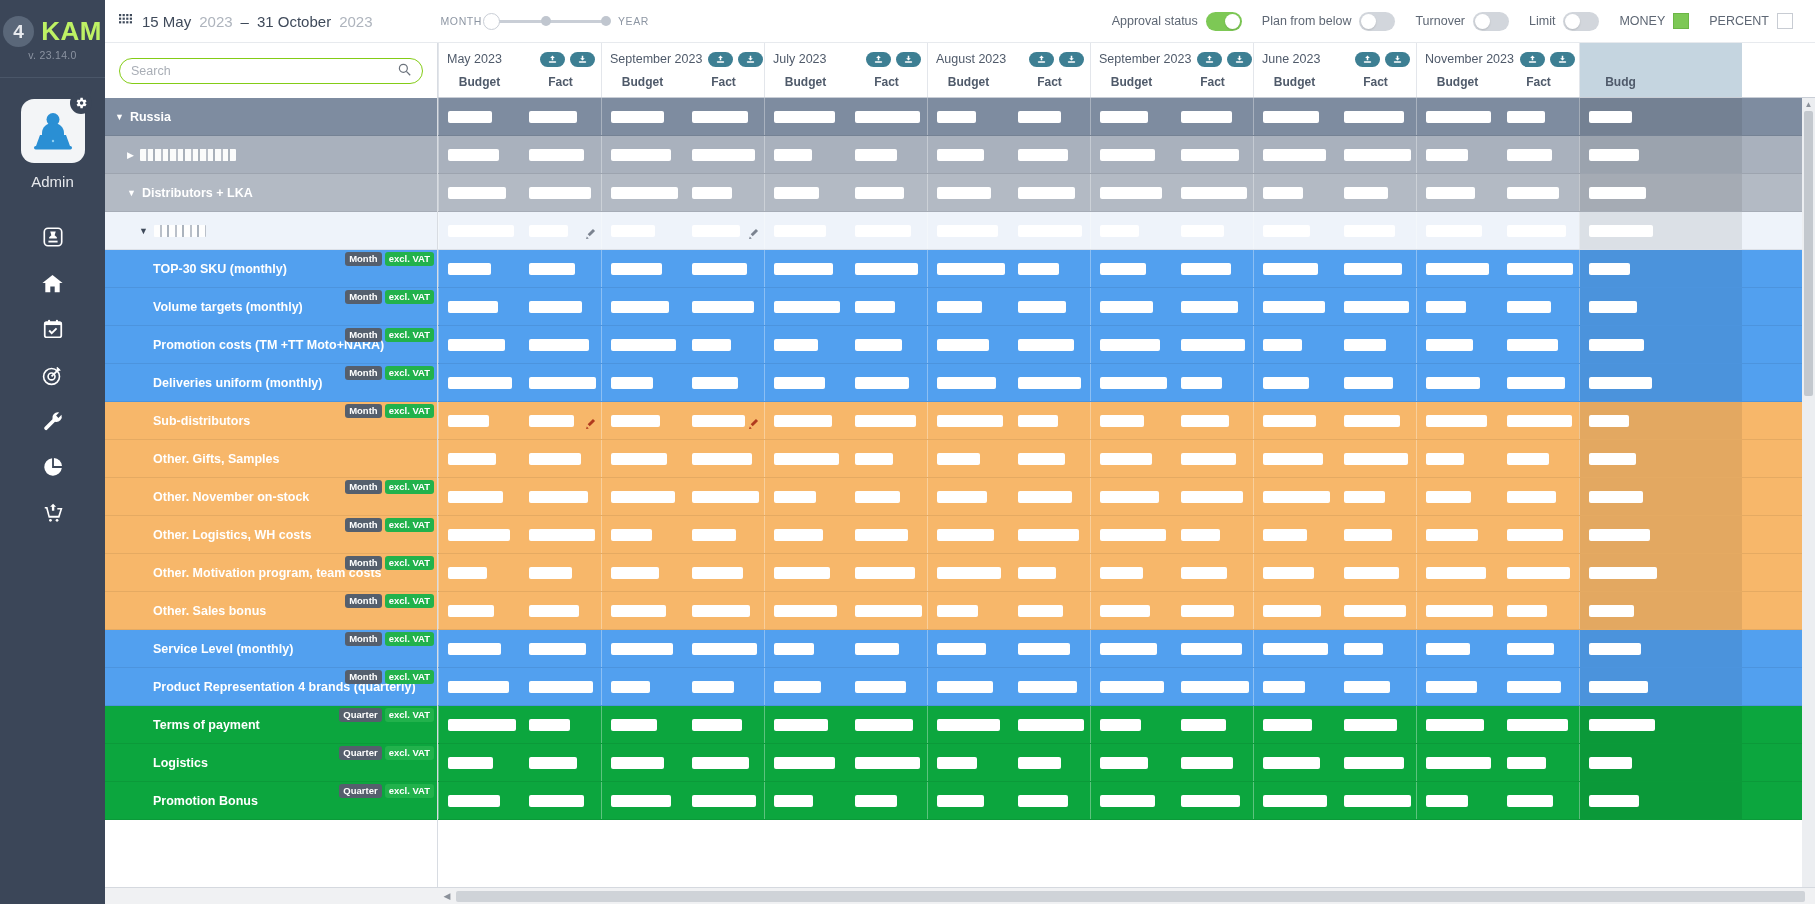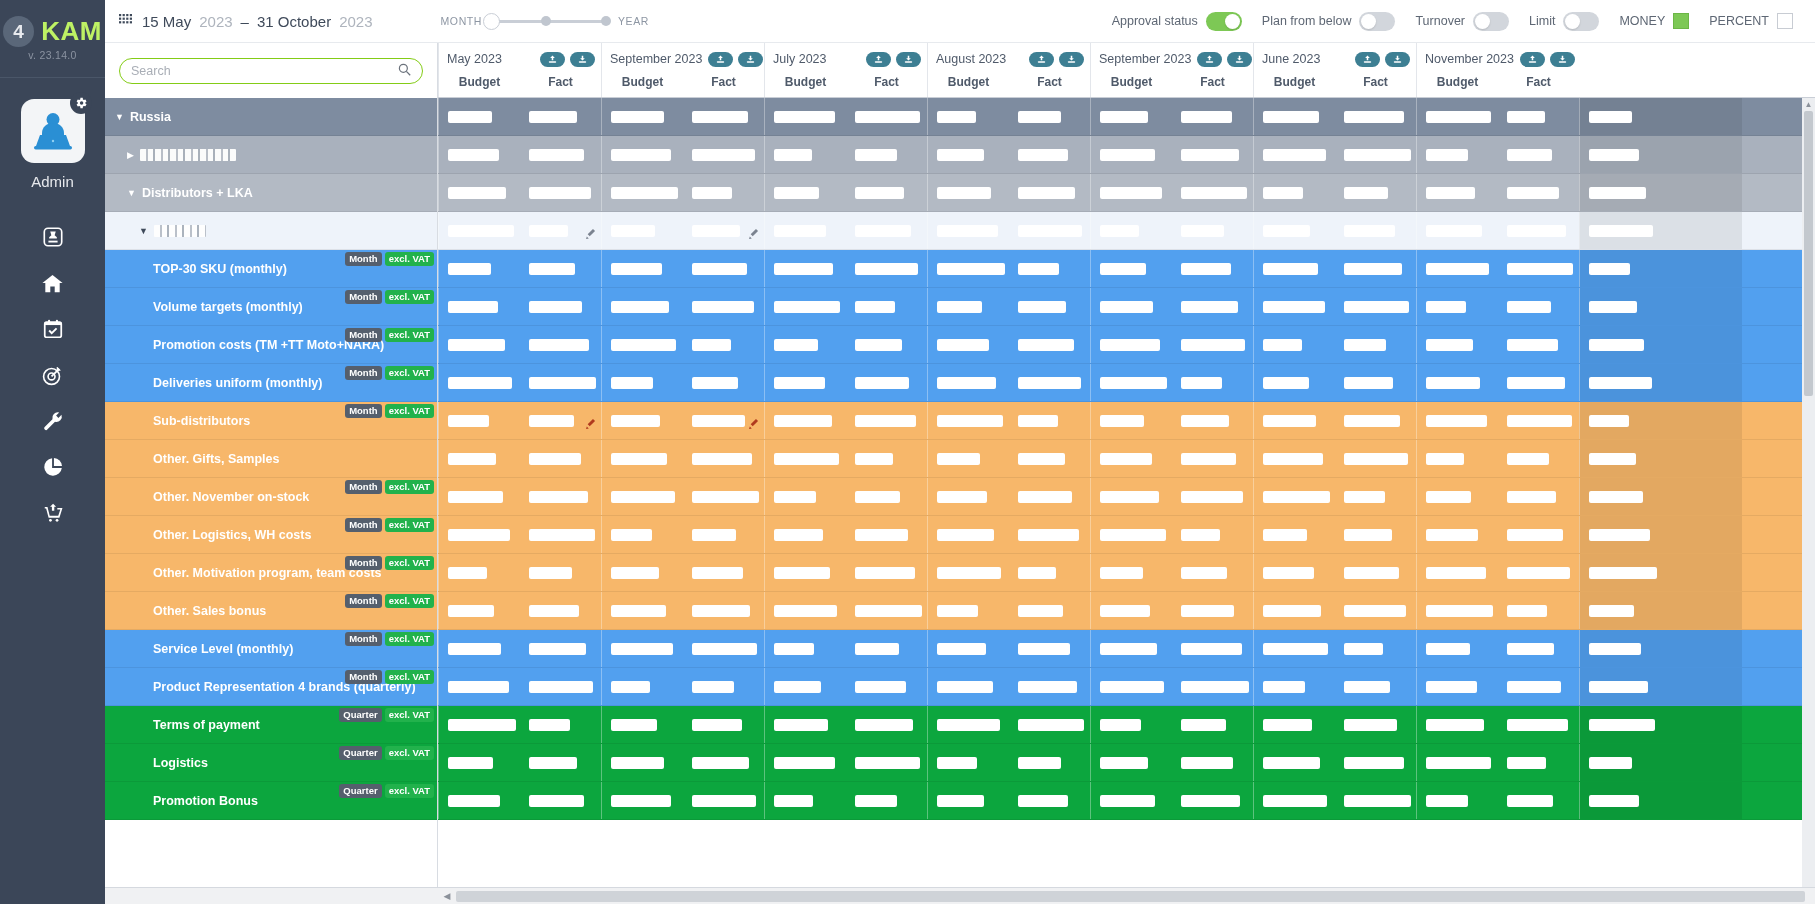--- a/index.html
+++ b/index.html
@@ -644,20 +644,29 @@
                         <rect x="2.6" y="10.4" width="10.8" height="2.4" rx="1.1" fill="#fff"></rect>
                       </svg>
                     </div>
                   </div>
                 </div>
                 <div class="mch-bot">
                   <div class="subh">Budget</div>
                   <div class="subh">Fact</div>
                 </div>
               </div>
+              <div class="mcol hl">
+                <div class="mch-top">
+                  <span class="mch-name"></span>
+                </div>
+                <div class="mch-bot">
+                  <div class="subh">Budg</div>
+                  <div class="subh"></div>
+                </div>
+              </div>
             </div>
           <div class="gridbody" id="gridbody">
               <div class="drow r-t0">
                 <div class="dcell">
                   <div class="half">
                     <div class="blob" style="width: 44px;"></div>
                   </div>
                   <div class="half">
                     <div class="blob" style="width: 48px;"></div>
                   </div>

